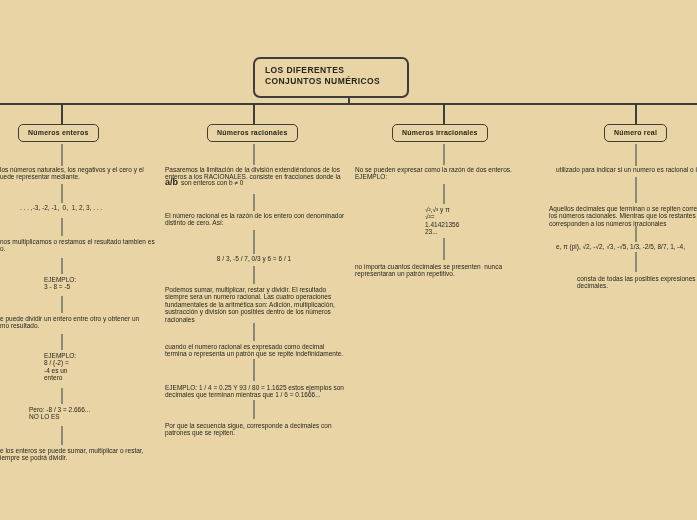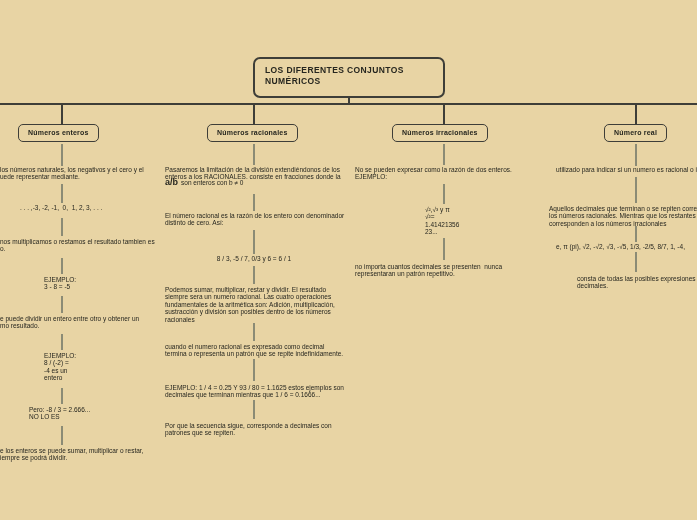--- a/index.html
+++ b/index.html
@@ -12,21 +12,21 @@
   .stage{position:absolute;left:0;top:0;width:697px;height:520px;}
   .hline,.vline{position:absolute;background:var(--dark,#3e3e38);}
   .spine{position:absolute;width:2px;background:var(--spine,#8b8b75);}
   .box{
     position:absolute;box-sizing:border-box;
     border:2px solid var(--dark,#3e3e38);border-radius:7px;
     background:var(--bg,#e8d4a4);
     font-weight:bold;
   }
   .rootbox{
-    left:253px;top:57px;width:192px;height:41px;
+    left:253px;top:57px;width:156px;height:41px;
     padding:6px 10px;font-size:8.5px;line-height:11px;letter-spacing:.4px;
   }
   .branchbox{
     border-width:1.5px;border-radius:5px;
     padding:4px 9px;font-size:7px;line-height:8px;letter-spacing:.2px;
     top:124px;white-space:nowrap;
   }
   .txt{
     position:absolute;font-size:6.5px;line-height:7.4px;white-space:pre;
   }

